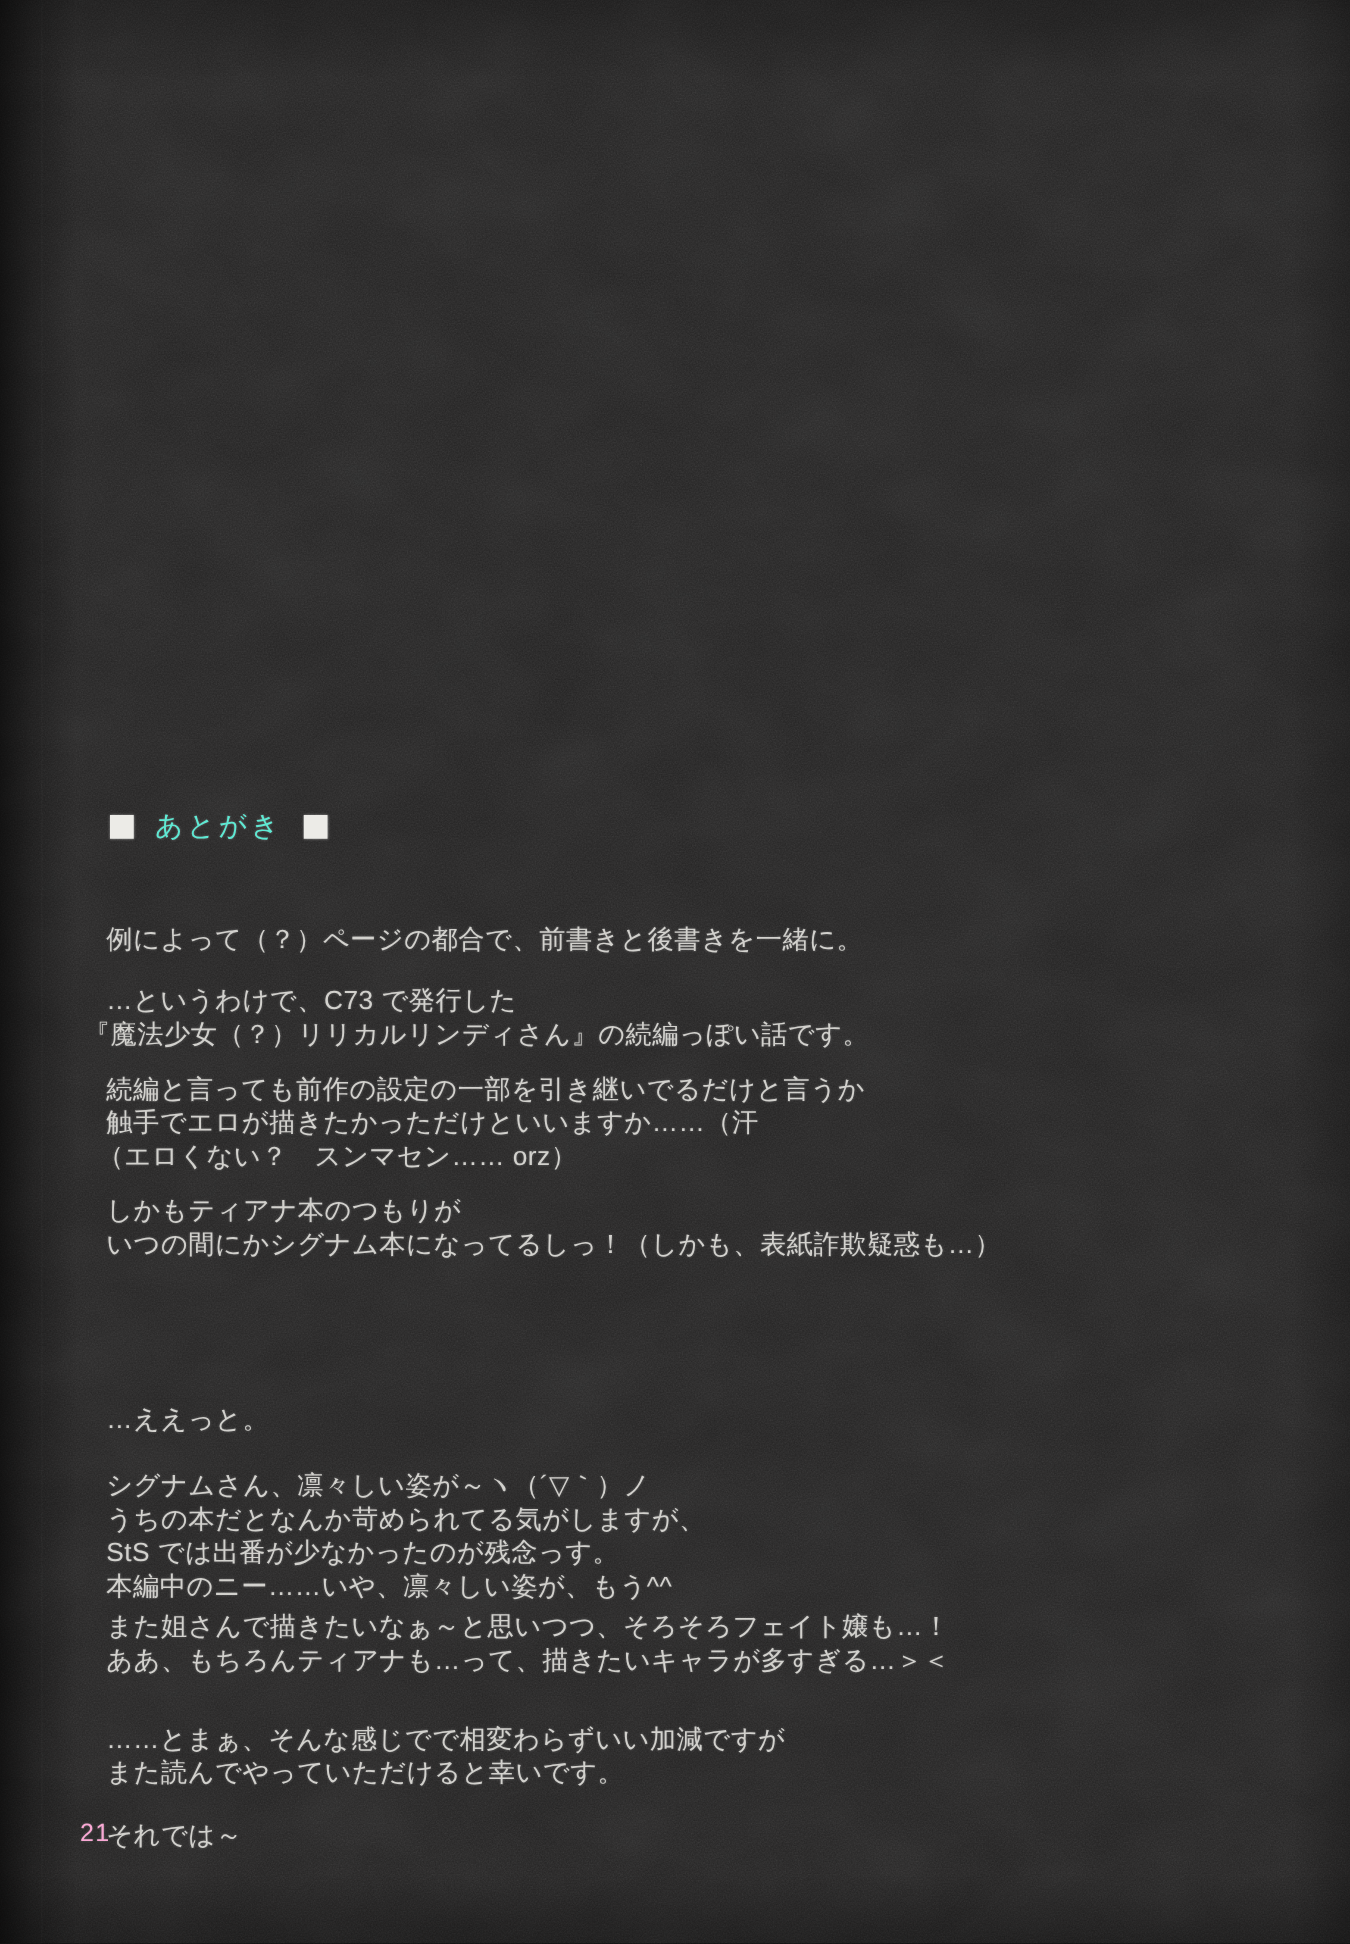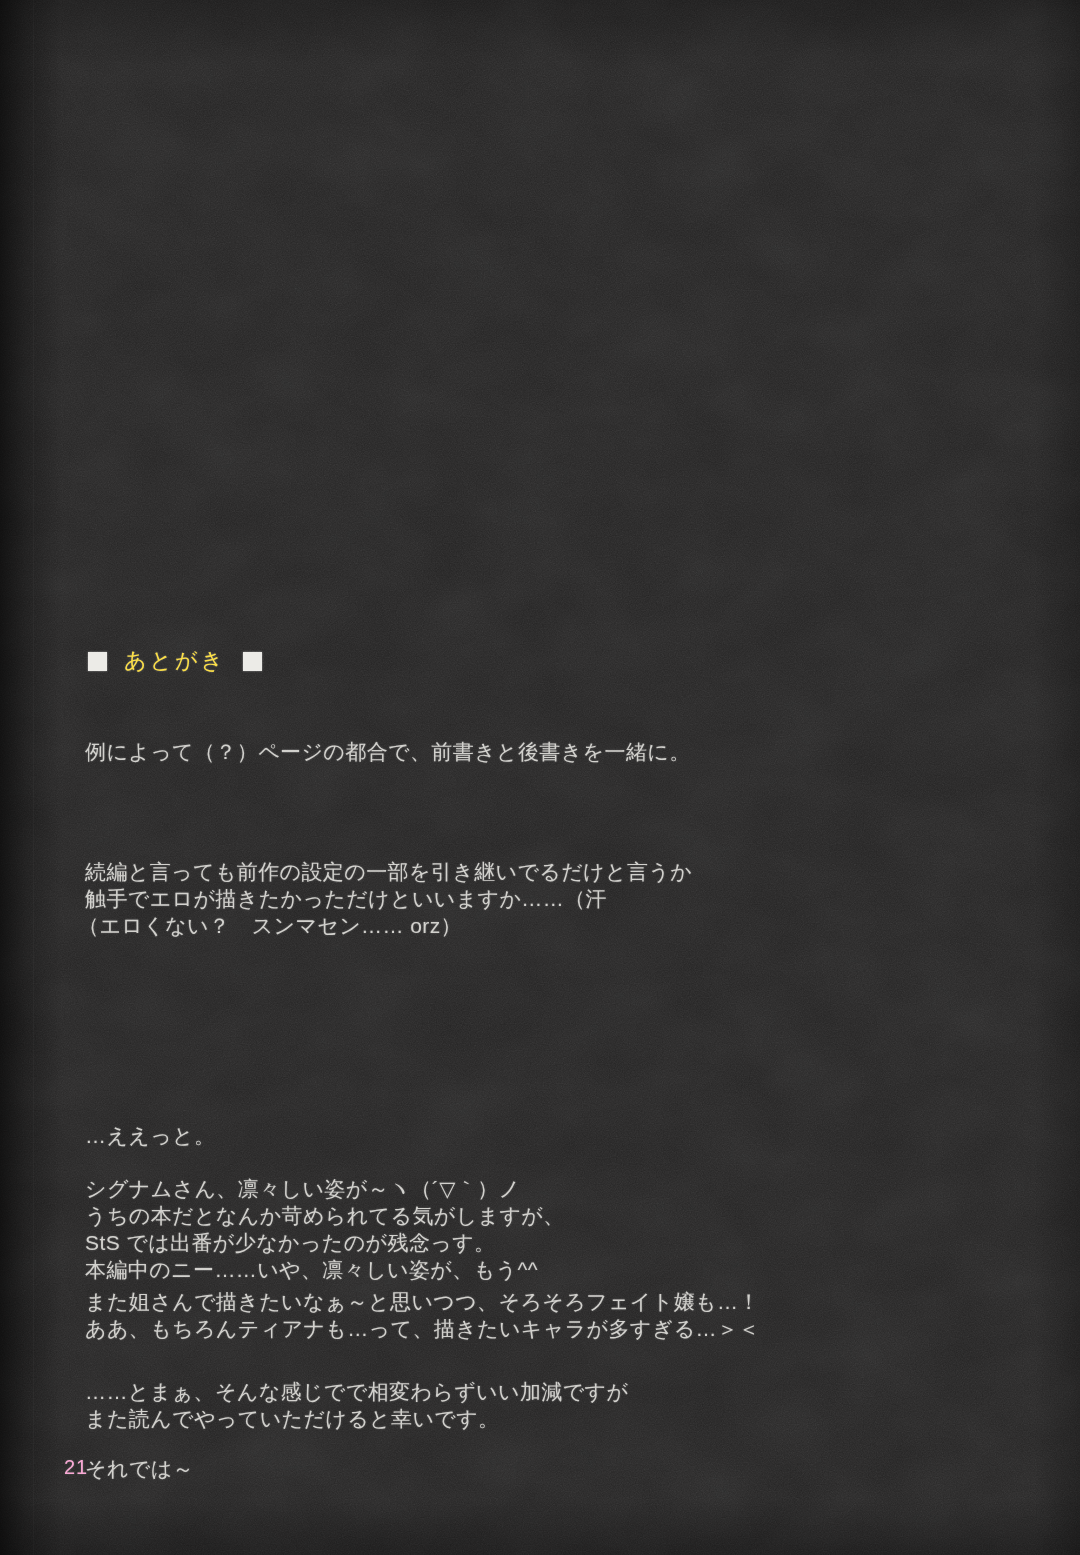--- a/index.html
+++ b/index.html
@@ -49,21 +49,21 @@
     gap:17px;
     z-index:3;
   }
   .square{
     width:19px;
     height:19px;
     background:#ecebe7;
     box-shadow:0 0 2px rgba(240,240,240,0.5);
   }
   .heading-title{
-    color:#fde047;
+    color:#5eead4;
     font-size:22px;
     letter-spacing:3px;
     text-shadow:0 0 2px rgba(225,225,225,0.40);
     white-space:pre;
   }
   .block{
     position:absolute;
     left:85px;
     z-index:3;
     margin-top:48px;
@@ -118,27 +118,35 @@
   <div class="heading">
     <span class="square"></span>
     <span class="heading-title">あとがき</span>
     <span class="square"></span>
   </div>
 
   <div class="block" style="top:690px">
     <div class="text-line">例によって（？）ページの都合で、前書きと後書きを一緒に。</div>
   </div>
 
+  <div class="block" style="top:739px">
+    <div class="text-line">…というわけで、C73 で発行した</div>
+    <div class="text-line hang-quote">『魔法少女（？）リリカルリンディさん』の続編っぽい話です。</div>
+  </div>
 
   <div class="block" style="top:810px">
     <div class="text-line">続編と言っても前作の設定の一部を引き継いでるだけと言うか</div>
     <div class="text-line">触手でエロが描きたかっただけといいますか……（汗</div>
     <div class="text-line hang-paren">（エロくない？　スンマセン…… orz）</div>
   </div>
 
+  <div class="block" style="top:907px">
+    <div class="text-line">しかもティアナ本のつもりが</div>
+    <div class="text-line">いつの間にかシグナム本になってるしっ！（しかも、表紙詐欺疑惑も…）</div>
+  </div>
 
   <div class="block" style="top:1074px">
     <div class="text-line">…ええっと。</div>
   </div>
 
   <div class="block" style="top:1127px">
     <div class="text-line">シグナムさん、凛々しい姿が～ヽ（´▽｀）ノ</div>
     <div class="text-line">うちの本だとなんか苛められてる気がしますが、</div>
     <div class="text-line">StS では出番が少なかったのが残念っす。</div>
     <div class="text-line">本編中のニー……いや、凛々しい姿が、もう^^</div>

